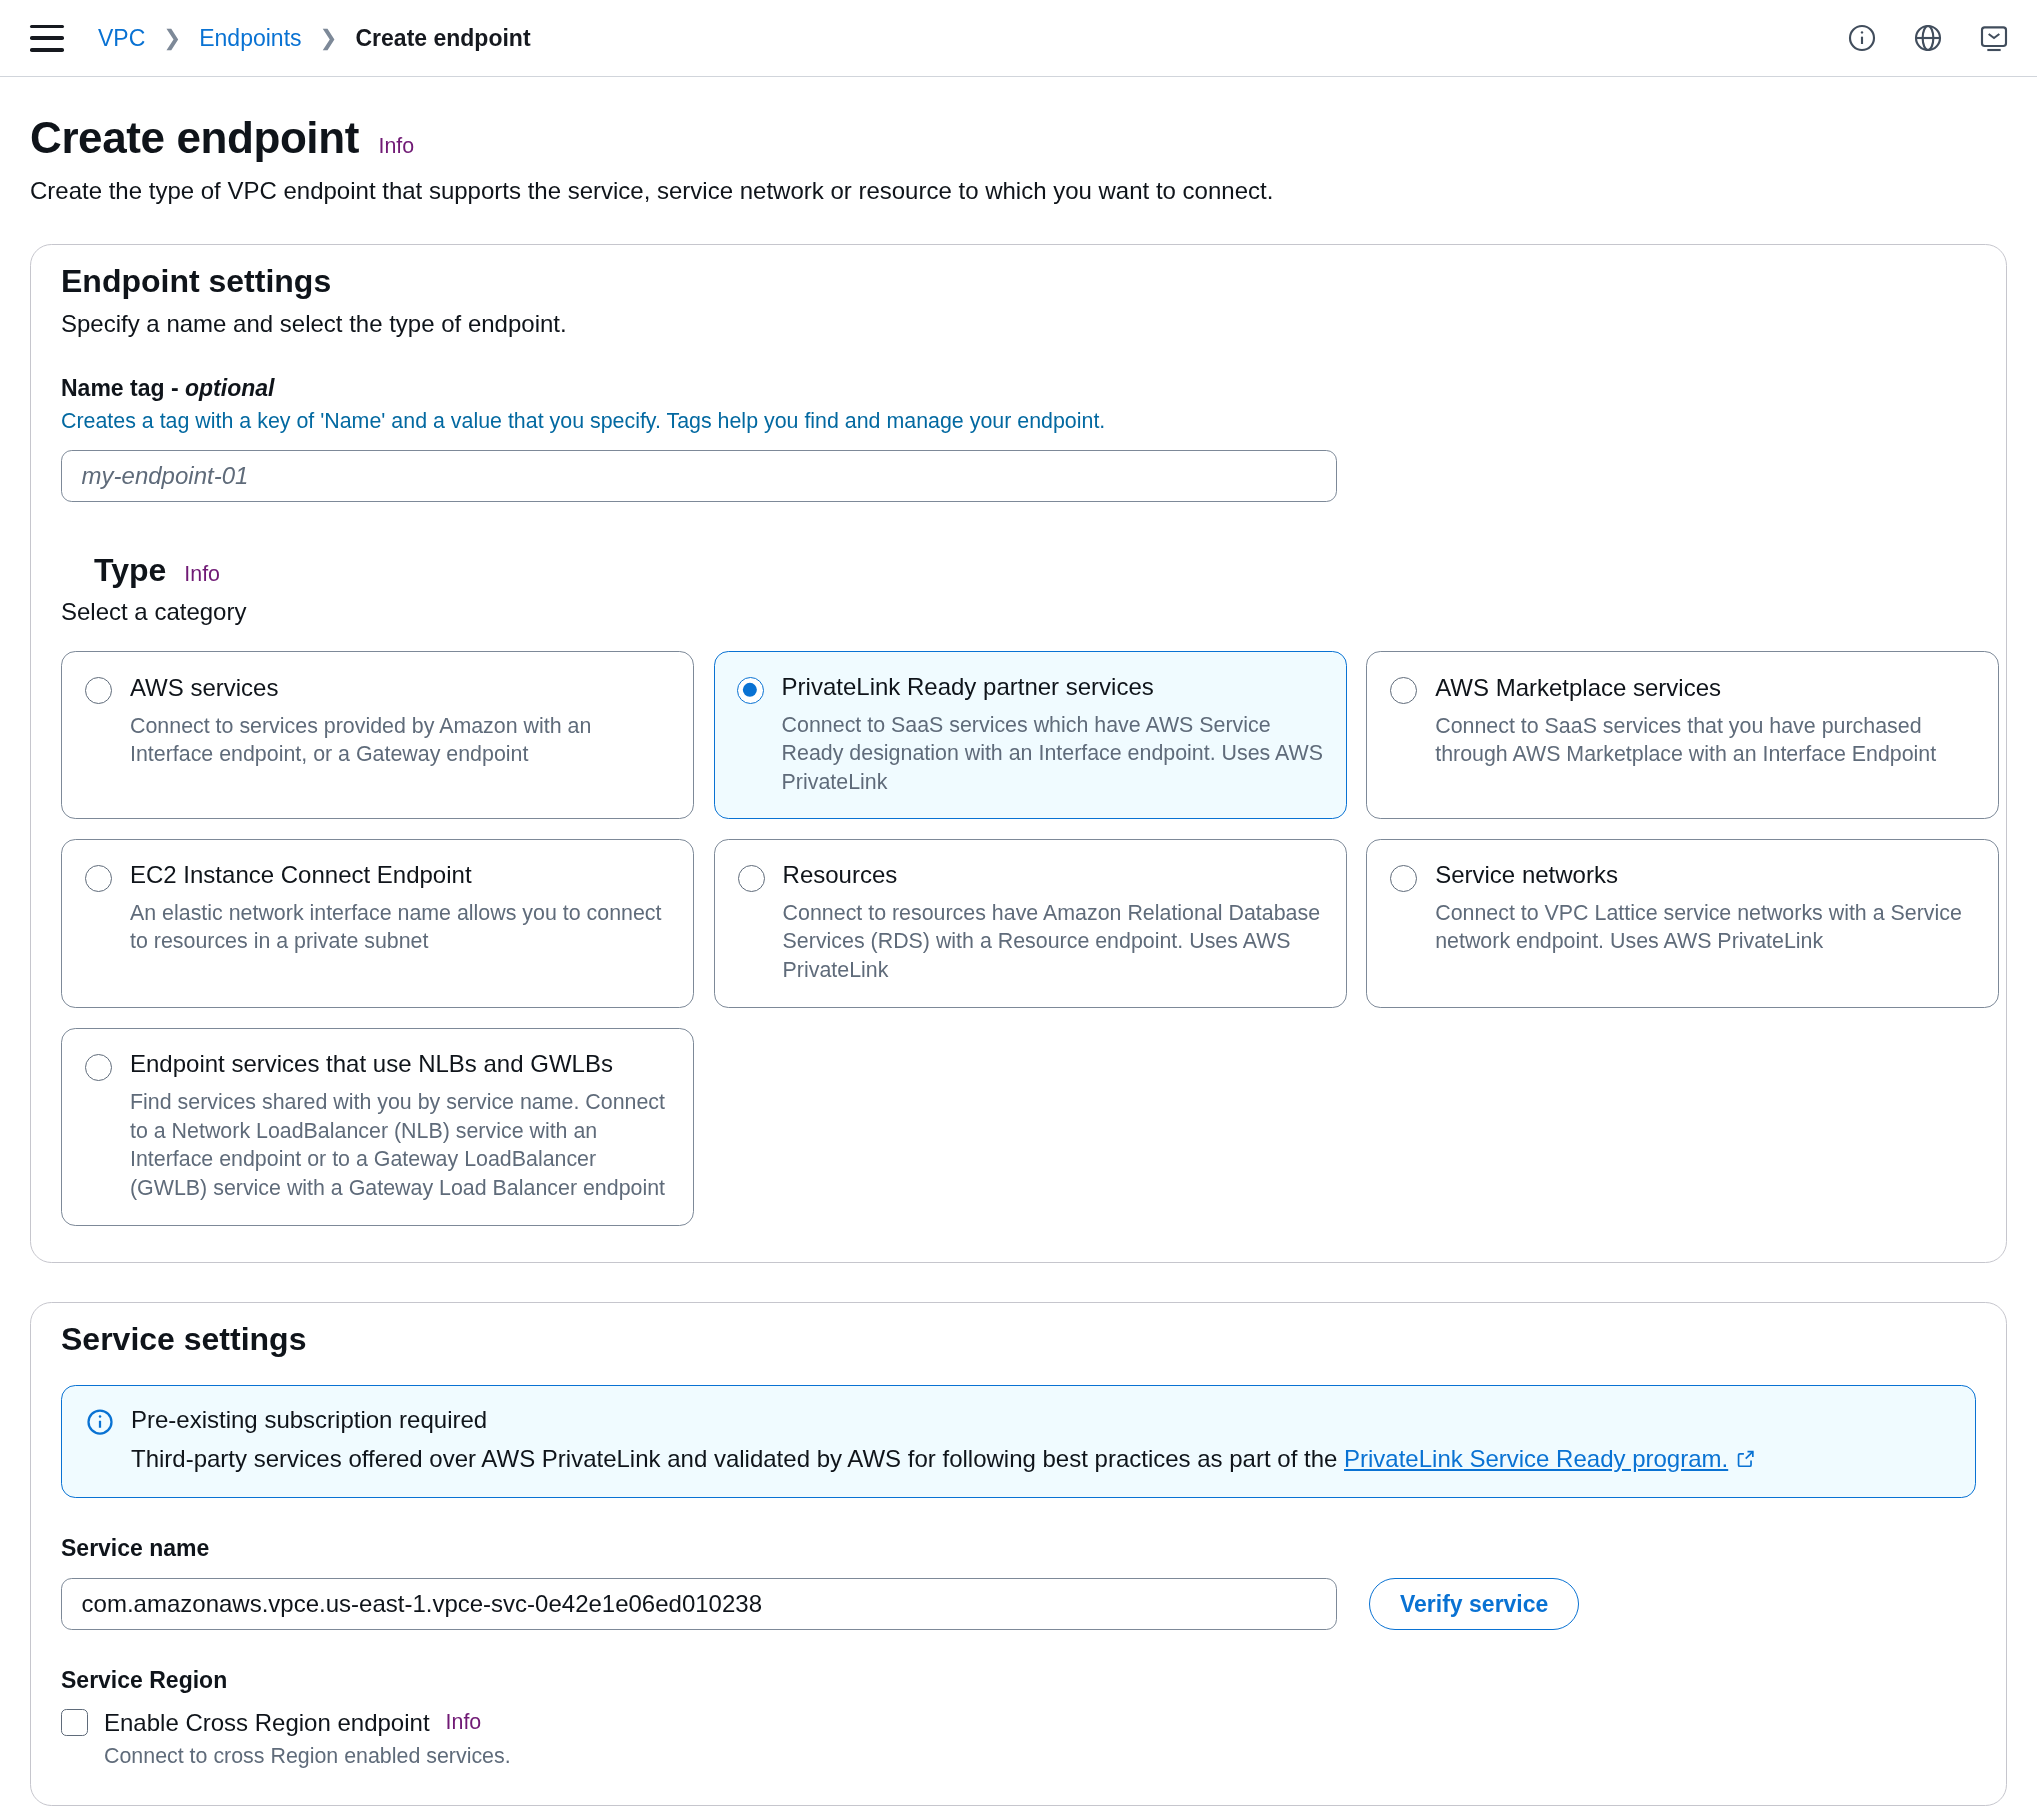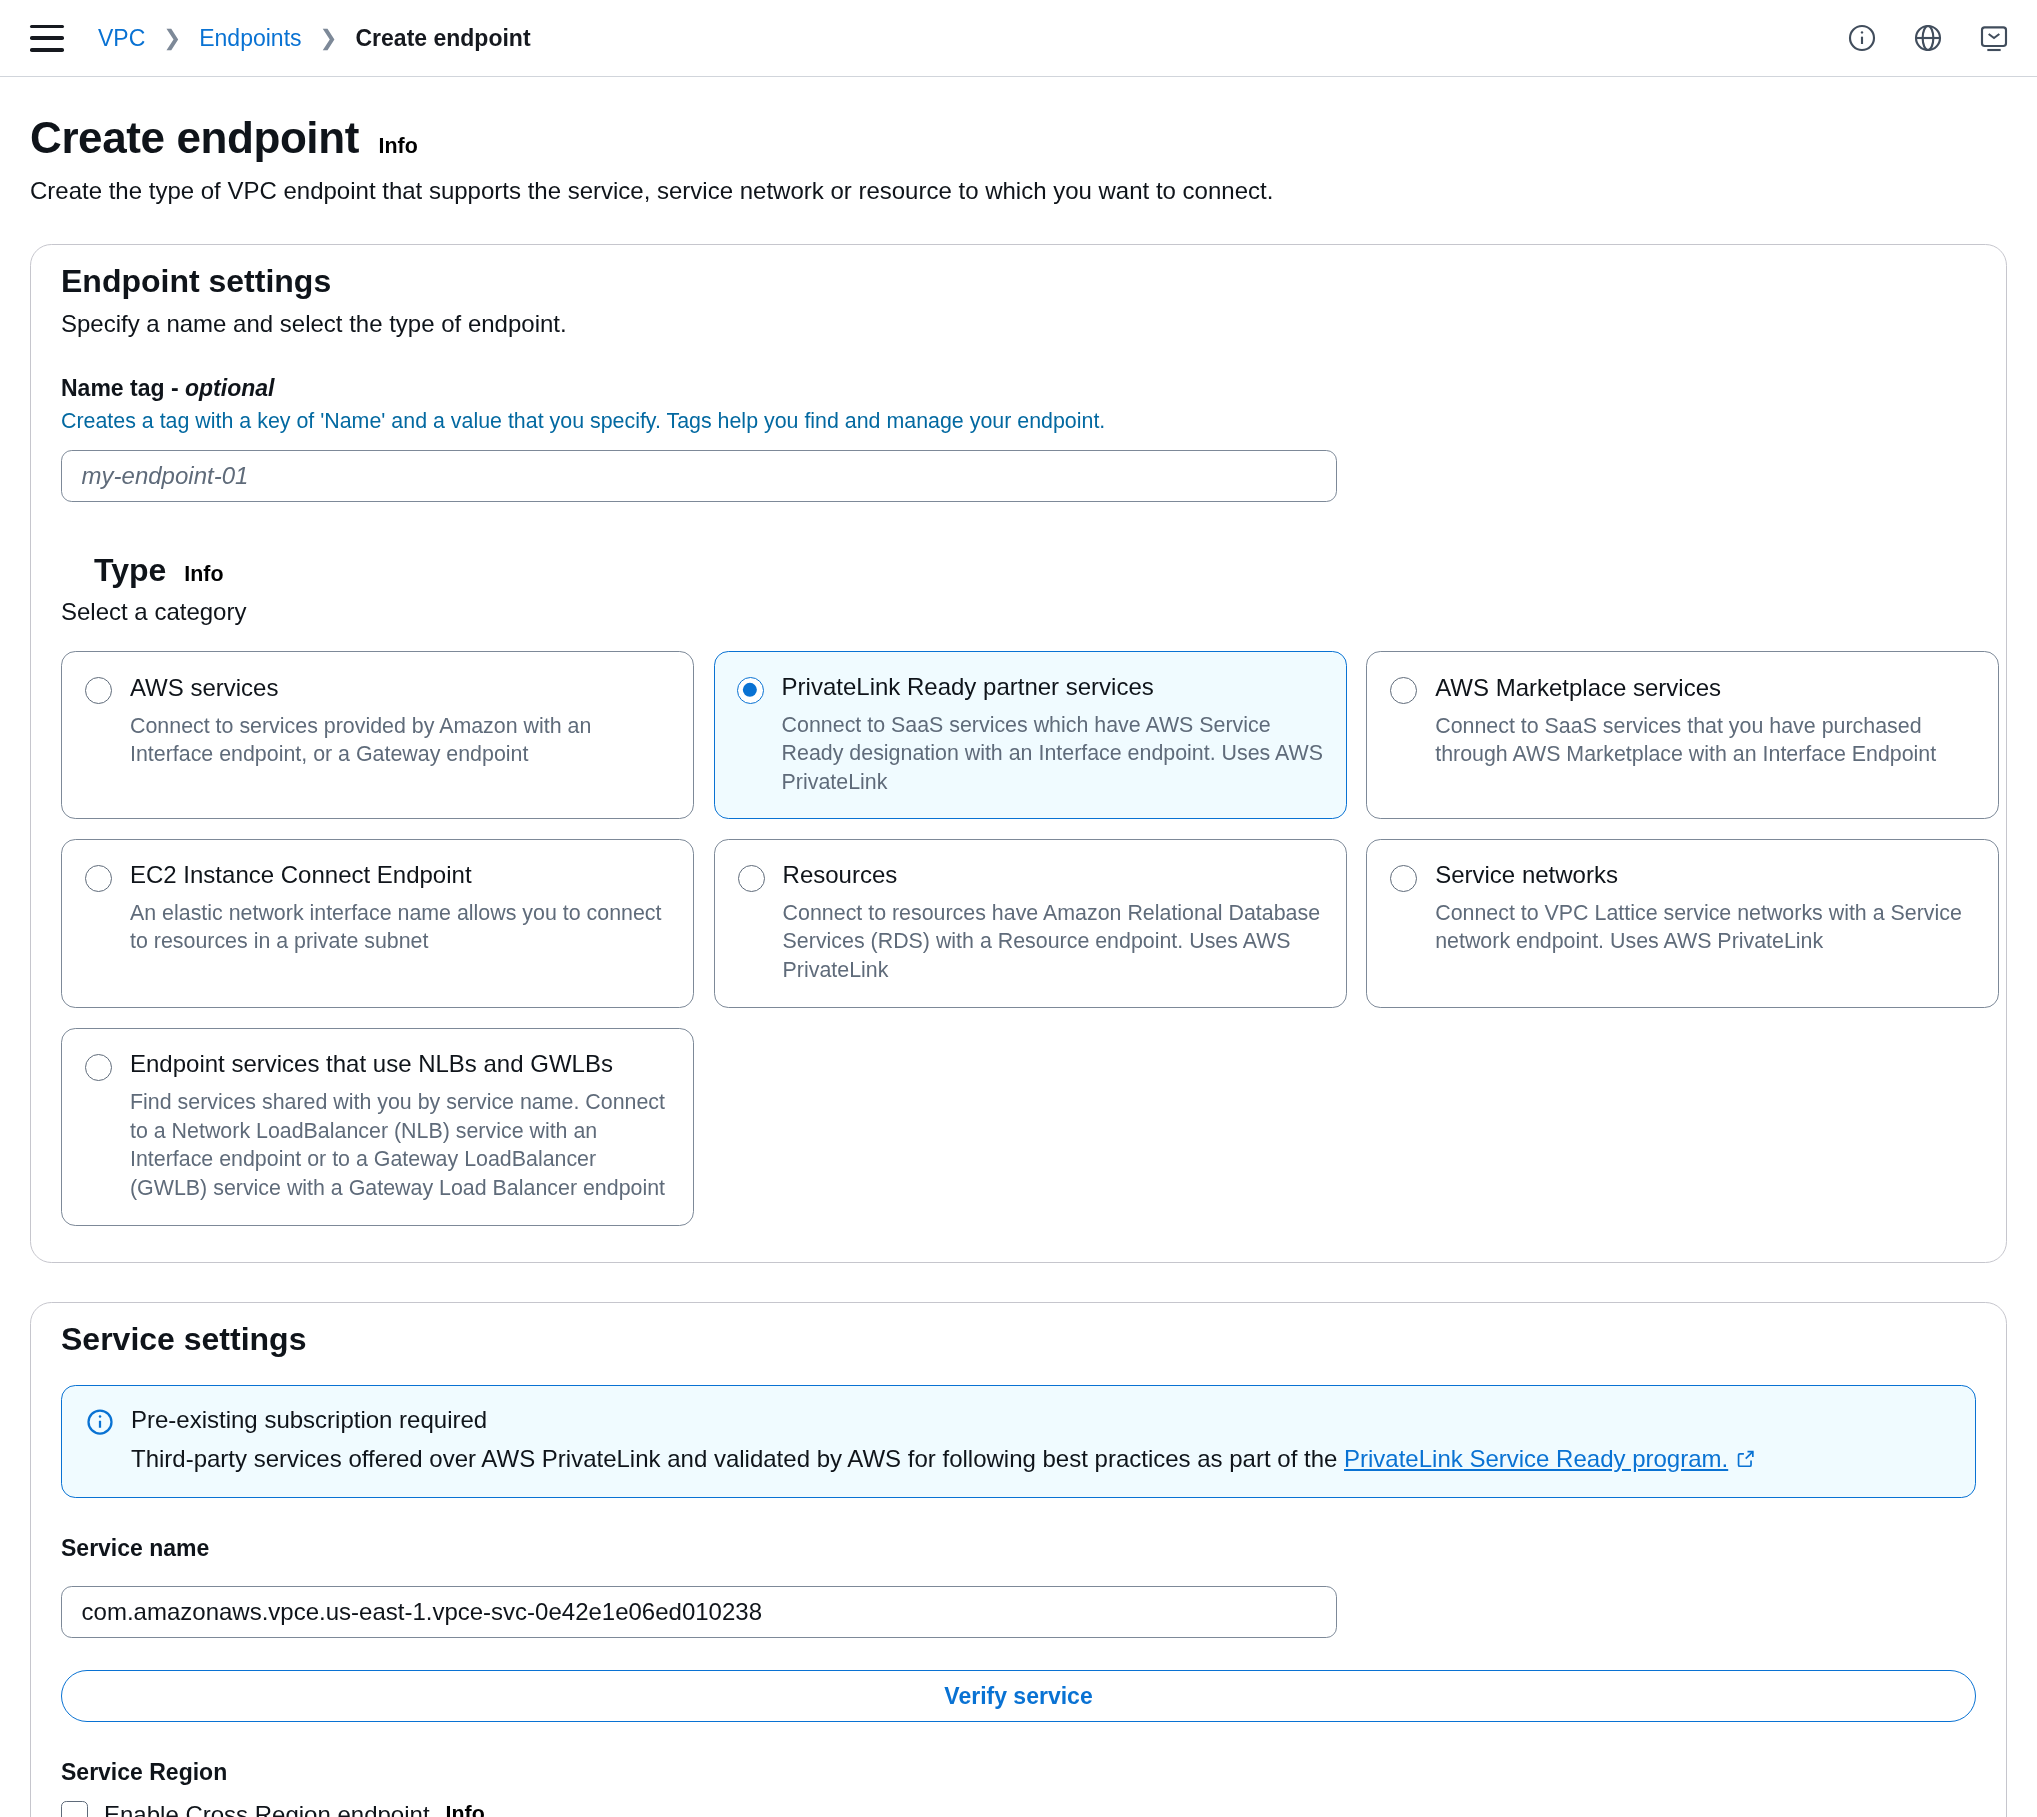--- a/index.html
+++ b/index.html
@@ -50,23 +50,23 @@
   }
   .page-title-row { display: flex; align-items: baseline; gap: 19.6px; }
   h1 {
     font-size: 44px;
     line-height: 1.1;
     margin: 0;
     font-weight: 700;
     letter-spacing: -0.4px;
   }
   .info-link {
-    color: #000000;
+    color: #701a75;
     font-size: 21.4px;
-    font-weight: 700;
+    font-weight: 400;
     text-decoration: none;
     cursor: pointer;
   }
   .page-desc {
     margin-top: 14.3px;
     font-size: 24px;
     color: #0f141a;
   }
 
   
@@ -188,21 +188,21 @@
   .alert-title { font-size: 24px; font-weight: 400; }
   .alert-text {
     margin-top: 9px;
     font-size: 24px;
     line-height: 1.35;
   }
   .alert-text a { color: #0972d3; text-decoration: underline; cursor: pointer; }
   .ext-icon { display:inline-block; vertical-align: -2.7px; margin-left: 7.1px; }
 
   
-  .row { display: flex; gap: 32px; margin-top: 24px; flex-direction: column; }
+  .row { display: flex; align-items: center; gap: 32px; margin-top: 16px; }
   .btn {
     height: 52px;
     border: 1.8px solid #0972d3;
     border-radius: 27px;
     background: #ffffff;
     color: #0972d3;
     font-size: 23px;
     font-weight: 700;
     padding: 0 30px;
     cursor: pointer;

